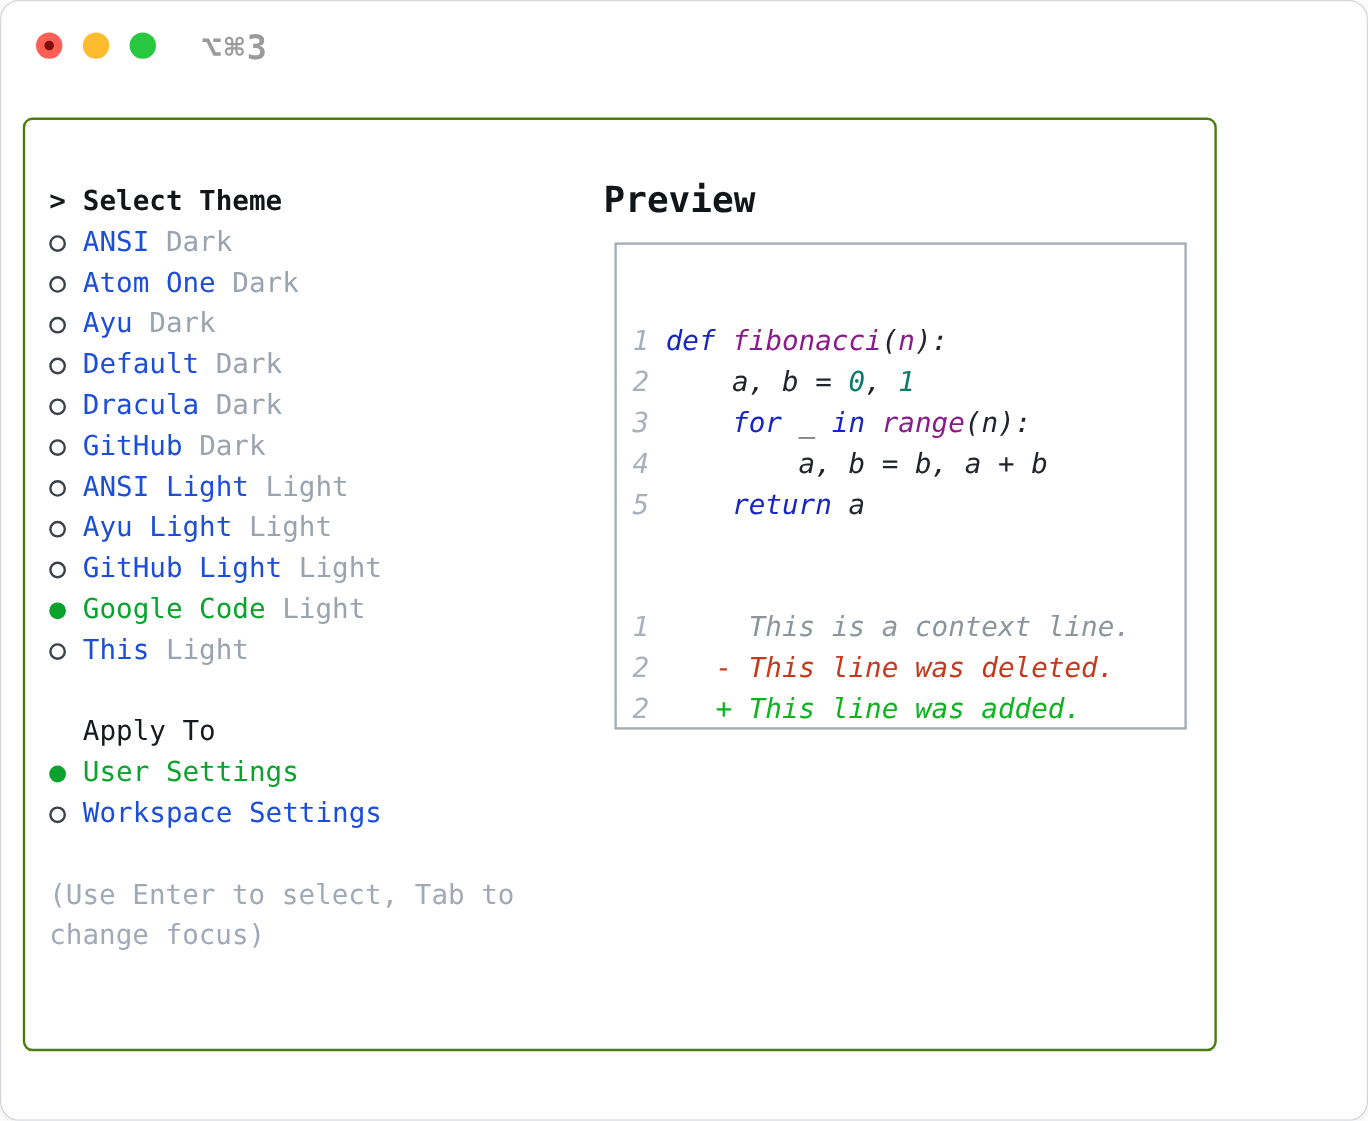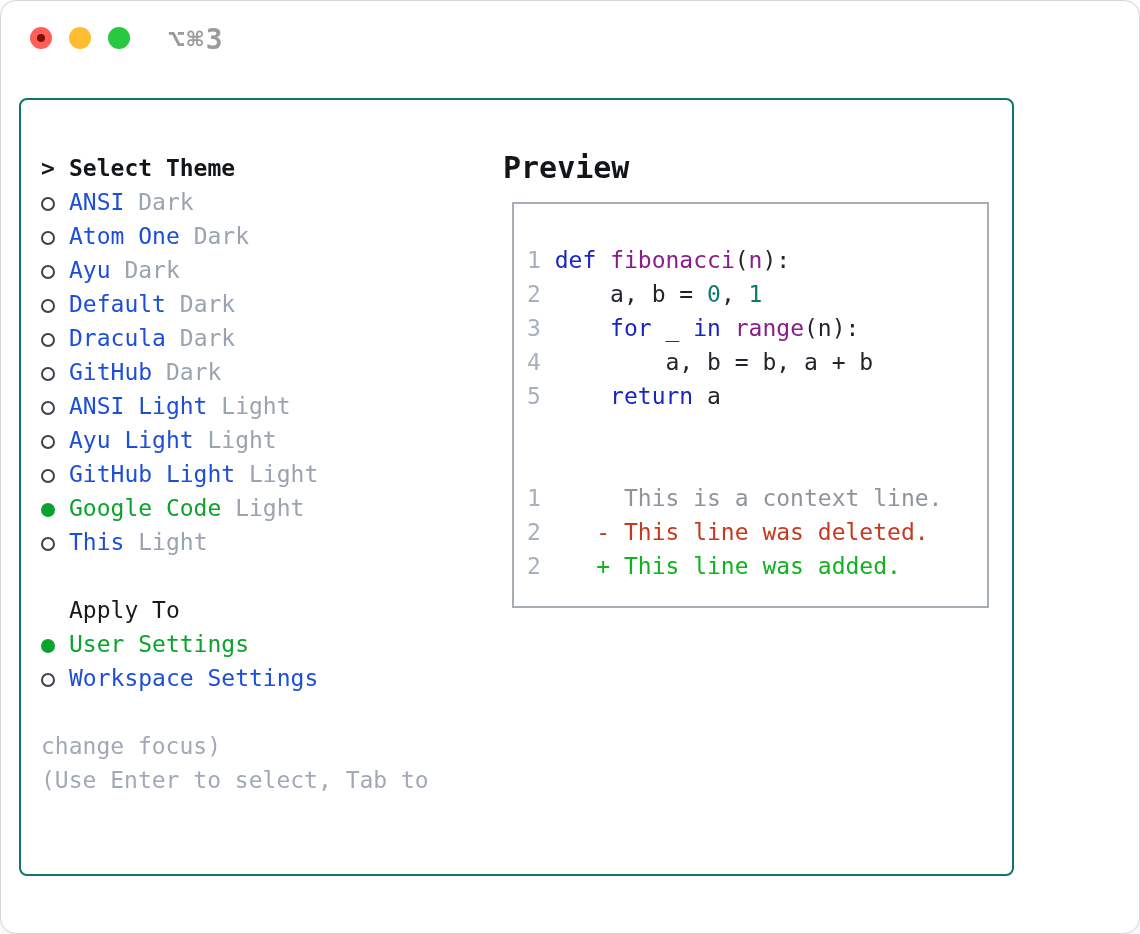--- a/index.html
+++ b/index.html
@@ -14,21 +14,21 @@
   .tl{position:absolute;top:26px;width:22px;height:22px;border-radius:50%;cursor:pointer;}
   .tl .tl-dot{position:absolute;left:7px;top:7px;width:8px;height:8px;border-radius:50%;}
   .win-title{
     position:absolute;left:167px;top:22px;font-size:28px;font-weight:700;
     color:#9b9b9b;letter-spacing:2px;
     font-family:"DejaVu Sans Mono","DejaVu Sans",monospace;
   }
   
   .panel{
     position:absolute;left:18px;top:97px;width:995px;height:778px;
-    border:2px solid #0f766e;border-radius:8px;box-sizing:border-box;background:#fff;
+    border:2px solid #4d7c0f;border-radius:8px;box-sizing:border-box;background:#fff;
   }
   .left-col{position:absolute;left:20px;top:51px;font-size:23px;color:#262b31;}
   .row{height:34px;line-height:34px;white-space:pre;}
   .gut{display:inline-block;width:28px;}
   .marker-char{font-weight:700;color:#16191d;}
   .radio{
     display:inline-block;width:14px;height:14px;border-radius:50%;
     border:2px solid #3c424a;box-sizing:border-box;transform:translateY(1px);
   }
   .radio.sel{background:var(--sel-green);border-color:var(--sel-green);}
@@ -38,21 +38,21 @@
   .nm.sel{color:var(--sel-green);margin-top:12px;}
   .sfx{color:#9aa3b0;}
   .hint{color:#a1a9b8;}
   
   .preview-hdr{position:absolute;left:482px;top:51px;height:34px;line-height:34px;
     font-size:30px;font-weight:700;color:#131619;}
   .preview-box{
     position:absolute;left:491px;top:102px;width:477px;height:406px;
     border:2px solid #a7adb4;box-sizing:border-box;background:#fff;overflow:hidden;
   }
-  .preview-lines{padding:5px 0 0 13px;font-size:23px;}
+  .preview-lines{padding:30px 0 0 13px;font-size:23px;font-style:italic;}
   .pline{height:34px;line-height:34px;white-space:pre;}
   .tk-g{color:#a8b0be;}
   .tk-k{color:#1726c3;}
   .tk-t{color:#8a1b8a;}
   .tk-l{color:#0c7a6e;}
   .tk-p{color:#21252b;}
   .tk-c{color:#8e949c;}
   .tk-d{color:#c6391d;}
   .tk-i{color:#0eb31f;}
   [data-interactable="true"]{cursor:pointer;}
@@ -86,22 +86,22 @@
           <div class="row" data-interactable="true"><span class="gut"><span class="radio sel" data-interactable="false"></span></span><span class="nm sel" data-interactable="false">Google Code</span><span class="sfx" data-interactable="false"> Light</span></div>
           <div class="row" data-interactable="true"><span class="gut"><span class="radio" data-interactable="false"></span></span><span class="nm" data-interactable="false">This</span><span class="sfx" data-interactable="false"> Light</span></div>
         </div>
       <div class="row" data-interactable="false"></div>
       <div class="row" data-interactable="false"><span class="gut"></span><span class="hdr2" data-interactable="false">Apply To</span></div>
       <div id="apply-list" data-interactable="false">
           <div class="row" data-interactable="true"><span class="gut"><span class="radio sel" data-interactable="false"></span></span><span class="nm sel" data-interactable="false">User Settings</span></div>
           <div class="row" data-interactable="true"><span class="gut"><span class="radio" data-interactable="false"></span></span><span class="nm" data-interactable="false">Workspace Settings</span></div>
         </div>
       <div class="row" data-interactable="false"></div>
+      <div class="row hint" data-interactable="false">(Use Enter to select, Tab to</div>
       <div class="row hint" data-interactable="false">change focus)</div>
-      <div class="row hint" data-interactable="false">(Use Enter to select, Tab to</div>
     </div>
 
     <div class="preview-hdr" data-interactable="false">Preview</div>
     <div class="preview-box" data-interactable="false">
       <div class="preview-lines" id="preview-lines" data-interactable="false">
           <div class="pline" data-interactable="false"></div>
           <div class="pline" data-interactable="false"><span class="tk-g" data-interactable="false">1</span><span class="tk-p" data-interactable="false"> </span><span class="tk-k" data-interactable="false">def</span><span class="tk-p" data-interactable="false"> </span><span class="tk-t" data-interactable="false">fibonacci</span><span class="tk-p" data-interactable="false">(</span><span class="tk-t" data-interactable="false">n</span><span class="tk-p" data-interactable="false">):</span></div>
           <div class="pline" data-interactable="false"><span class="tk-g" data-interactable="false">2</span><span class="tk-p" data-interactable="false">     a, b = </span><span class="tk-l" data-interactable="false">0</span><span class="tk-p" data-interactable="false">, </span><span class="tk-l" data-interactable="false">1</span></div>
           <div class="pline" data-interactable="false"><span class="tk-g" data-interactable="false">3</span><span class="tk-p" data-interactable="false">     </span><span class="tk-k" data-interactable="false">for</span><span class="tk-p" data-interactable="false"> _ </span><span class="tk-k" data-interactable="false">in</span><span class="tk-p" data-interactable="false"> </span><span class="tk-t" data-interactable="false">range</span><span class="tk-p" data-interactable="false">(n):</span></div>
           <div class="pline" data-interactable="false"><span class="tk-g" data-interactable="false">4</span><span class="tk-p" data-interactable="false">         a, b = b, a + b</span></div>

